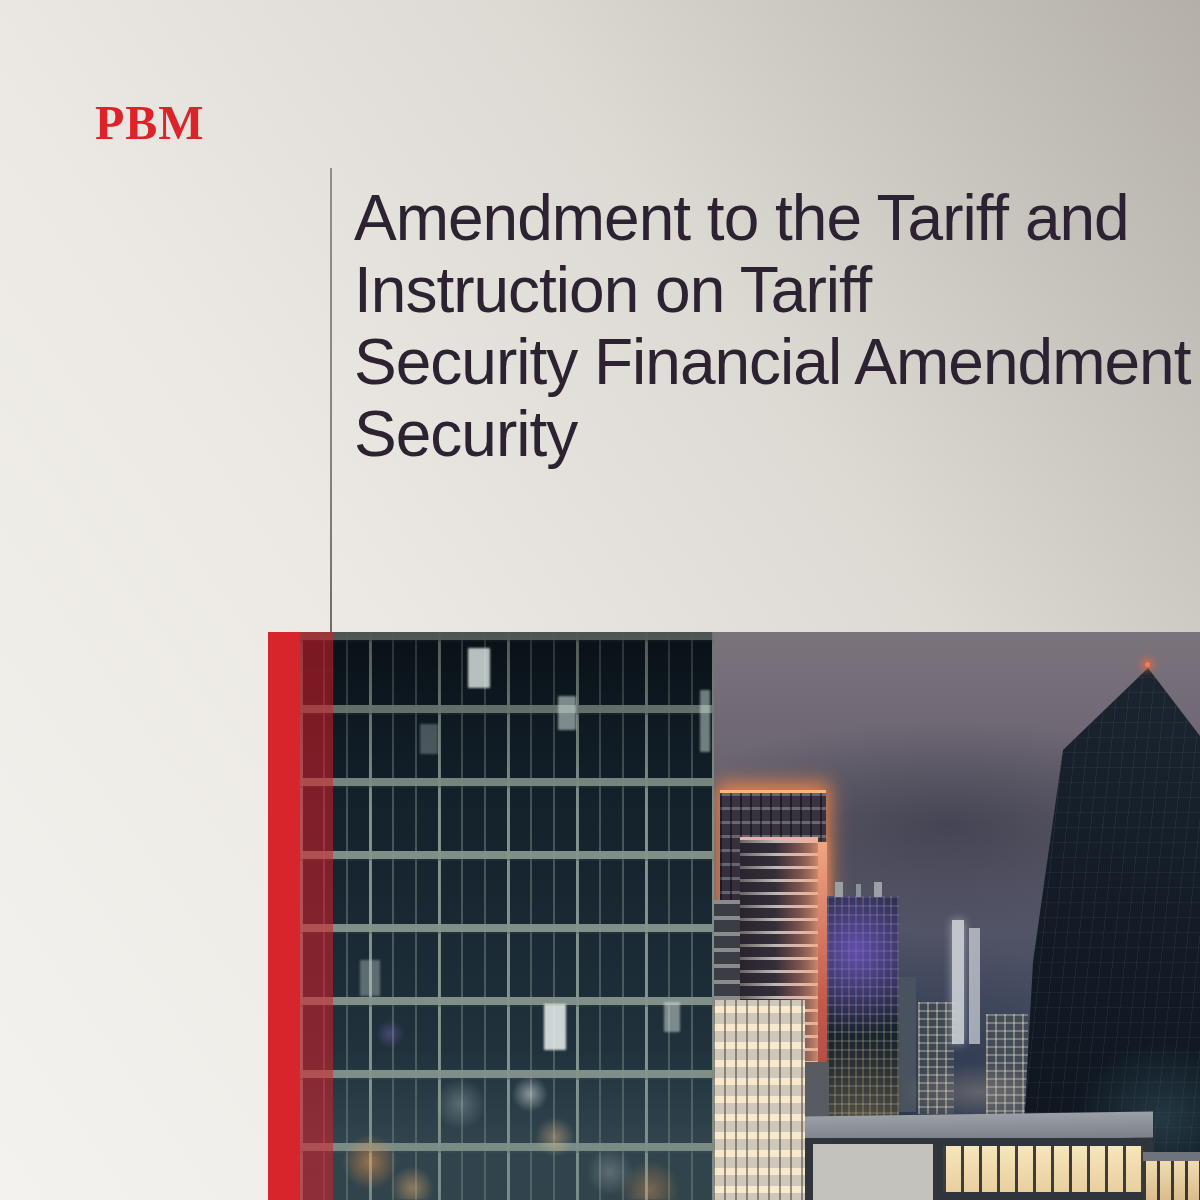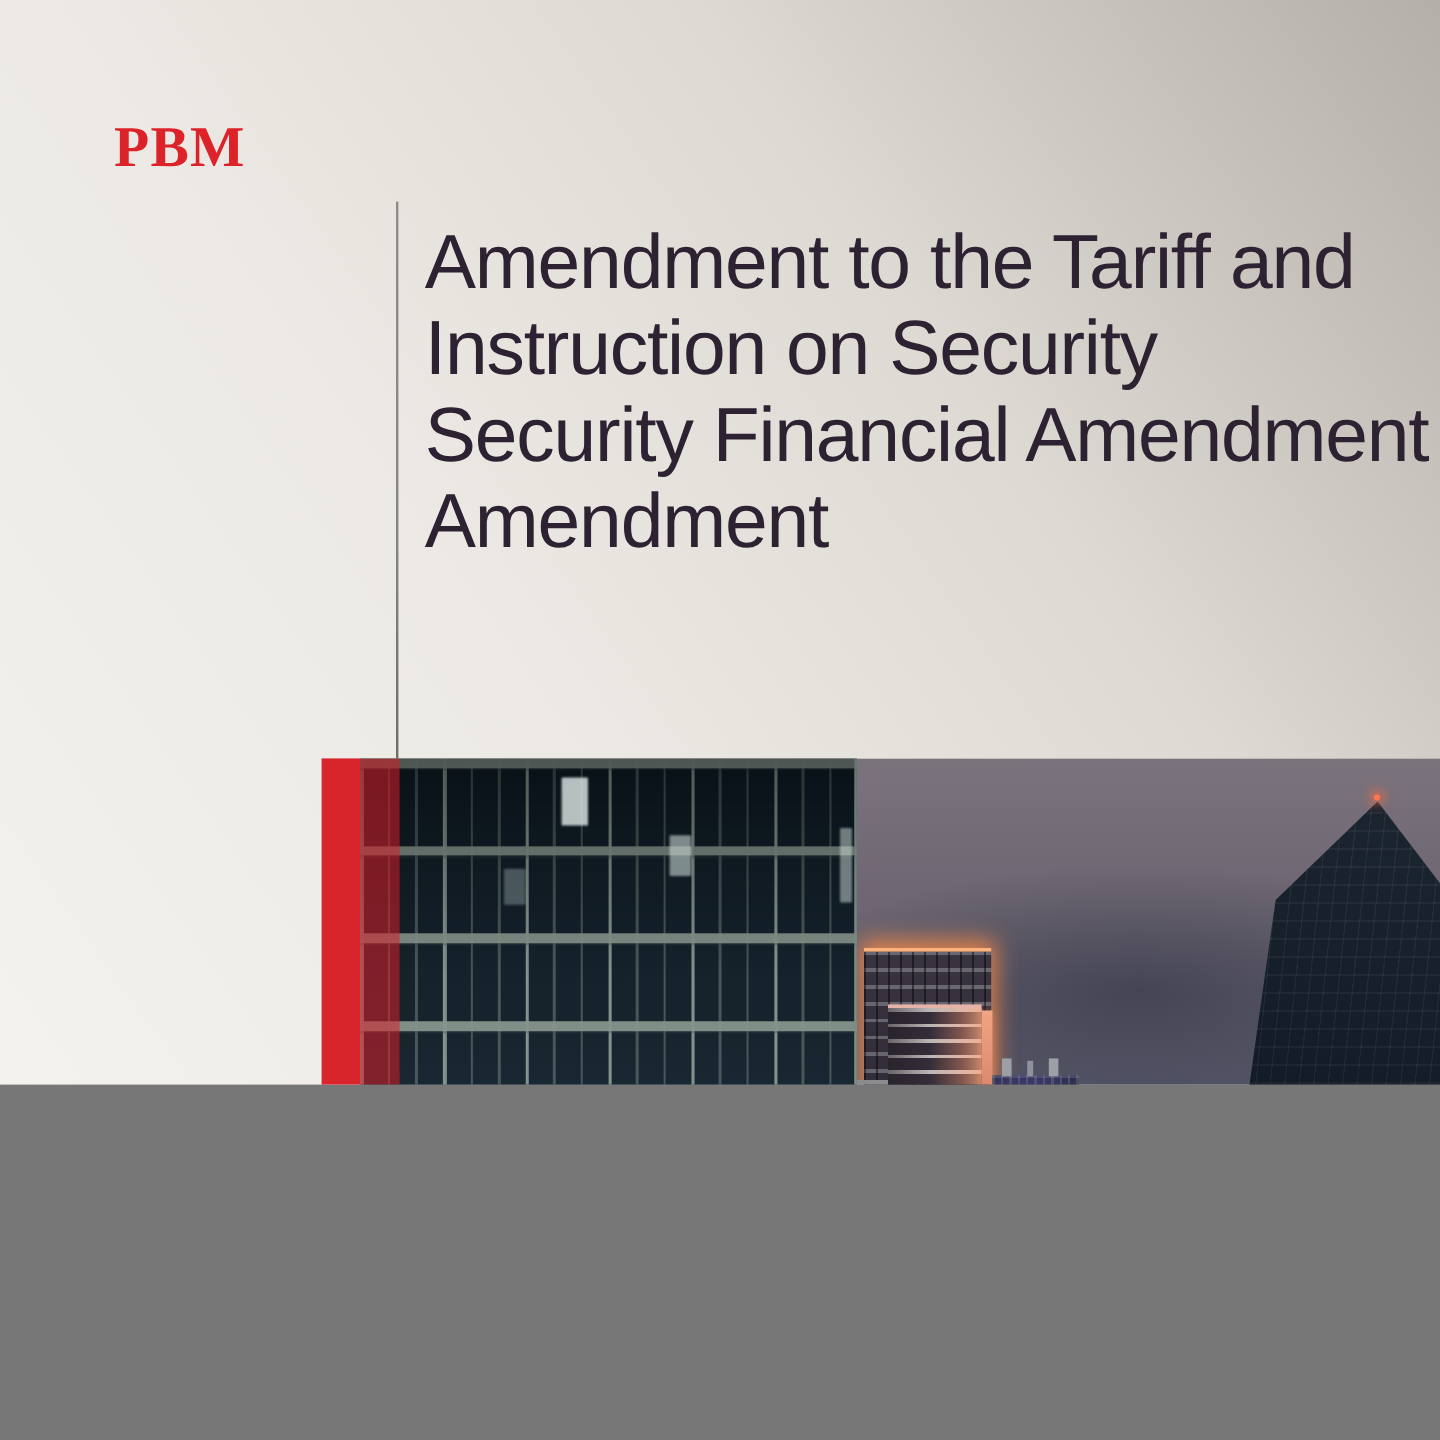--- a/index.html
+++ b/index.html
@@ -1,17 +1,17 @@
 <!DOCTYPE html>
 <html><head>
 <meta charset="utf-8">
 <style>
   html,body{margin:0;padding:0;background:#777;}
   .canvas{
-    position:relative;width:1200px;height:904px;overflow:hidden;
+    position:relative;width:1200px;height:1200px;overflow:hidden;
     background:linear-gradient(55deg,#f4f2ee 0%,#ece9e4 38%,#ddd9d3 66%,#b4b0a9 100%);
     font-family:"Liberation Sans",sans-serif;
   }
   
   .logo{
     position:absolute;left:95px;top:95px;
     font-family:"Liberation Serif",serif;font-weight:bold;
     font-size:48px;color:#dc232a;letter-spacing:1px;
   }
   .vrule{
@@ -91,23 +91,23 @@
 <body>
 
 <div class="canvas">
 
   <div class="logo">PBM</div>
 
   <div class="vrule"></div>
 
   <h1 class="headline">
     <span class="hl-line">Amendment to the Tariff and</span>
-    <span class="hl-line">Instruction on Security</span>
+    <span class="hl-line">Instruction on Tariff</span>
     <span class="hl-line">Security Financial Amendment</span>
-    <span class="hl-line">Amendment</span>
+    <span class="hl-line">Security</span>
   </h1>
 
 
   <div class="photo">
     <div class="sky"></div>
 
     <div class="distant" style="left:0;top:0;width:900px;height:568px;">
       <div class="d-block" style="left:588px;top:345px;width:28px;height:135px;background:#49525f;"></div>
       <div class="d-block dots" style="left:618px;top:370px;width:36px;height:112px;background-color:#3e4754;"></div>
       <div class="d-block" style="left:652px;top:288px;width:12px;height:124px;background:rgba(214,219,222,0.85);box-shadow:0 0 10px rgba(230,235,240,0.5);"></div>

